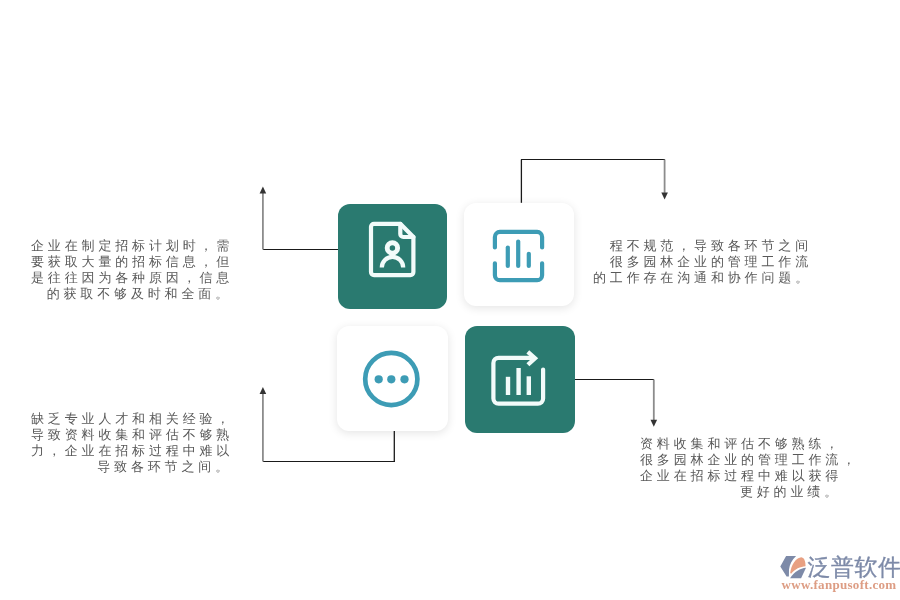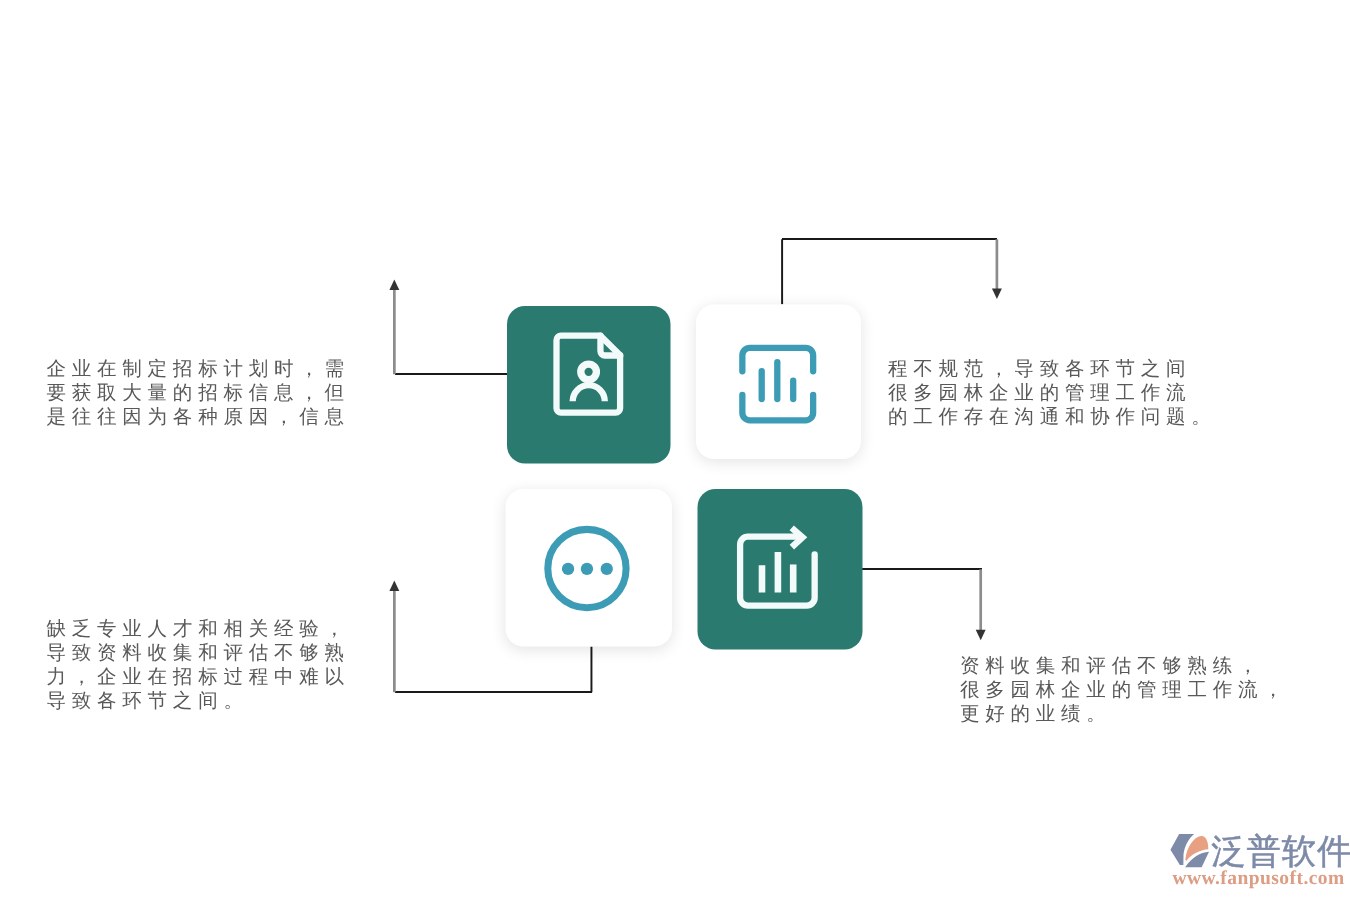--- a/index.html
+++ b/index.html
@@ -4,21 +4,21 @@
 <style>
   html,body{margin:0;padding:0;}
   body{width:900px;height:600px;background:#ffffff;font-family:"Liberation Sans",sans-serif;overflow:hidden;position:relative;}
   #stage{position:absolute;left:0;top:0;width:900px;height:600px;}
   .card{position:absolute;border-radius:12px;}
   .card.green{background:#2a7a70;}
   .card.white{background:#ffffff;box-shadow:0 2px 10px rgba(0,0,0,0.11);}
   .card svg{position:absolute;left:0;top:0;}
   .txt{position:absolute;font-size:13px;color:#595959;letter-spacing:3.85px;white-space:nowrap;}
   .txt .ln{display:block;height:16px;line-height:16px;}
-  .txt.ralign .ln{text-align:left;}
+  .txt.ralign .ln{text-align:right;}
   svg.conn{position:absolute;left:0;top:0;}
 </style>
 </head>
 <body>
 
 <div id="stage">
 
   <svg class="conn" width="900" height="600" viewBox="0 0 900 600">
     <g fill="none" stroke="#1a1a1a" stroke-width="1.2" shape-rendering="crispEdges">
       <path d="M338.5 249.5 H263.4"></path>
@@ -83,38 +83,40 @@
         <path d="M53.6 69.0 V42.0" stroke-width="4.4"></path>
         <path d="M63.8 69.0 V50.3" stroke-width="4.4"></path>
       </g>
     </svg>
   </div>
 
   <div class="txt ralign" style="left:31px;top:238px;width:201px;">
     <span class="ln">企业在制定招标计划时，需</span>
     <span class="ln">要获取大量的招标信息，但</span>
     <span class="ln">是往往因为各种原因，信息</span>
+    <span class="ln">的获取不够及时和全面。</span>
   </div>
 
   <div class="txt ralign" style="left:592px;top:238px;width:220px;">
     <span class="ln">程不规范，导致各环节之间</span>
     <span class="ln">很多园林企业的管理工作流</span>
     <span class="ln">的工作存在沟通和协作问题。</span>
   </div>
 
   <div class="txt ralign" style="left:31px;top:411px;width:201px;">
     <span class="ln">缺乏专业人才和相关经验，</span>
     <span class="ln">导致资料收集和评估不够熟</span>
     <span class="ln">力，企业在招标过程中难以</span>
     <span class="ln">导致各环节之间。</span>
   </div>
 
   <div class="txt ralign" style="left:640px;top:436px;width:201px;">
     <span class="ln">资料收集和评估不够熟练，</span>
     <span class="ln">很多园林企业的管理工作流，</span>
+    <span class="ln">企业在招标过程中难以获得</span>
     <span class="ln">更好的业绩。</span>
   </div>
 
   <div style="position:absolute;left:768px;top:550px;width:132px;height:44px;overflow:visible;margin-left:10px;">
     <svg width="128" height="42" viewBox="0 0 128 42">
       <path fill="#7d8aa8" d="M8.1 6.0 L18.1 6.0 C14.0 9.5 11.6 14.6 11.0 19.6 L10.9 26.6 L8.6 26.6 L2.3 16.5 Z"></path>
       <path fill="#e8a082" d="M12.2 23.1 C13.1 14.8 17.8 8.1 22.6 7.4 C25.8 7.0 27.4 10.8 27.5 14.9 L27.5 16.2 C22.8 16.5 16.4 19.0 13.1 23.8 Z"></path>
       <path fill="#7d8aa8" d="M12.1 28.2 C16.5 21.5 22.2 18.3 28.0 17.8 L23.1 28.2 Z"></path>
     </svg>
     <div style="position:absolute;left:29.5px;top:4.2px;white-space:nowrap;font-size:23.0px;line-height:26px;color:#7d8aa8;letter-spacing:0.5px;-webkit-text-stroke:0.35px #7d8aa8;">泛普软件</div>

